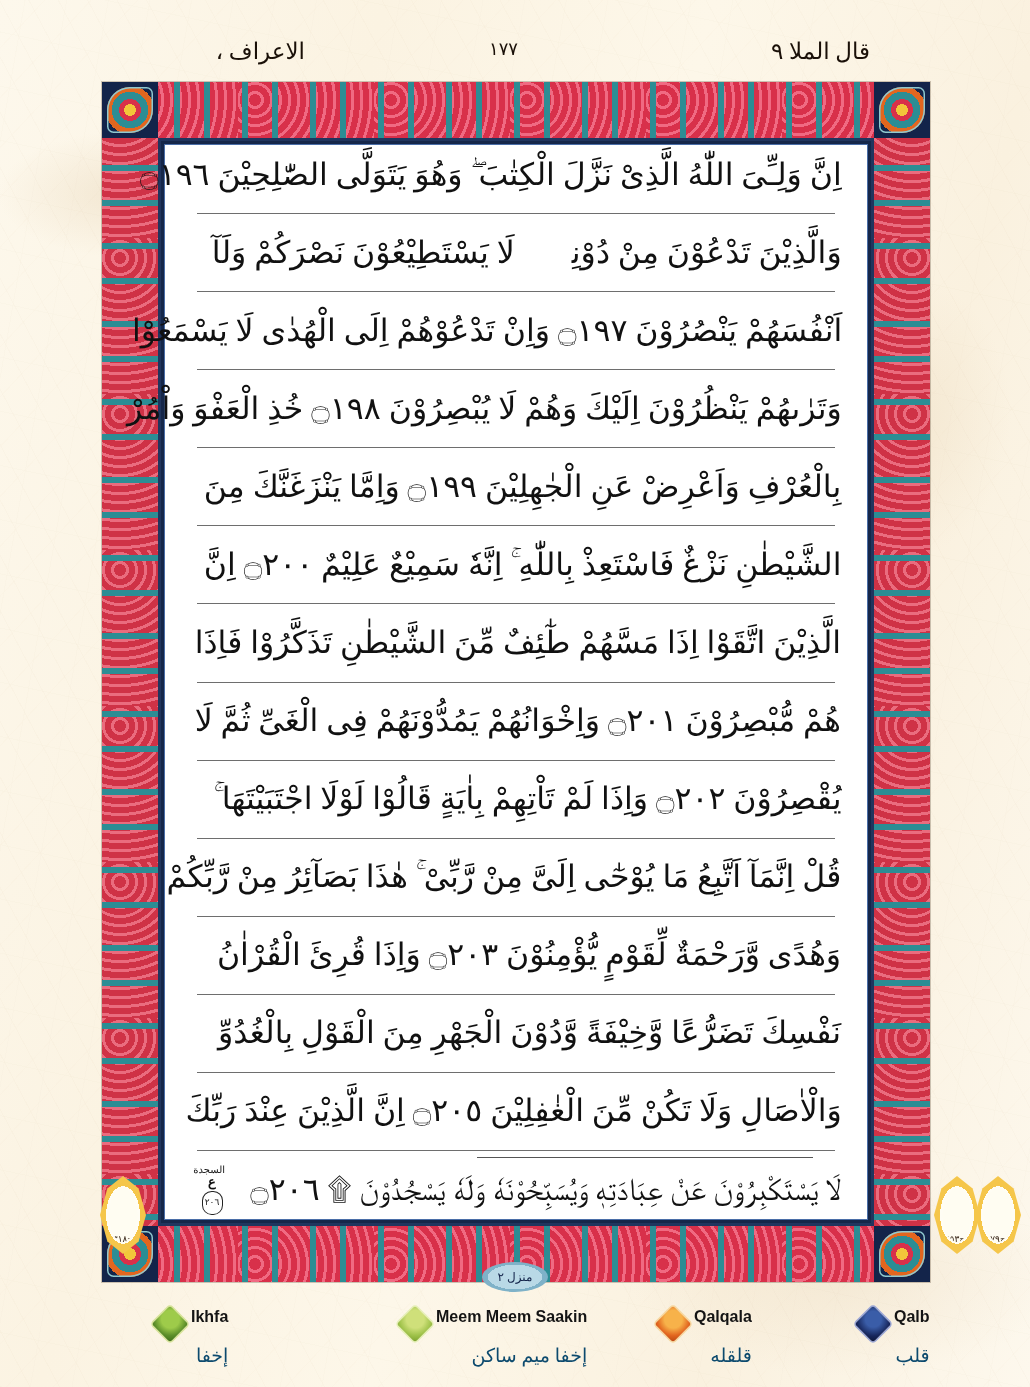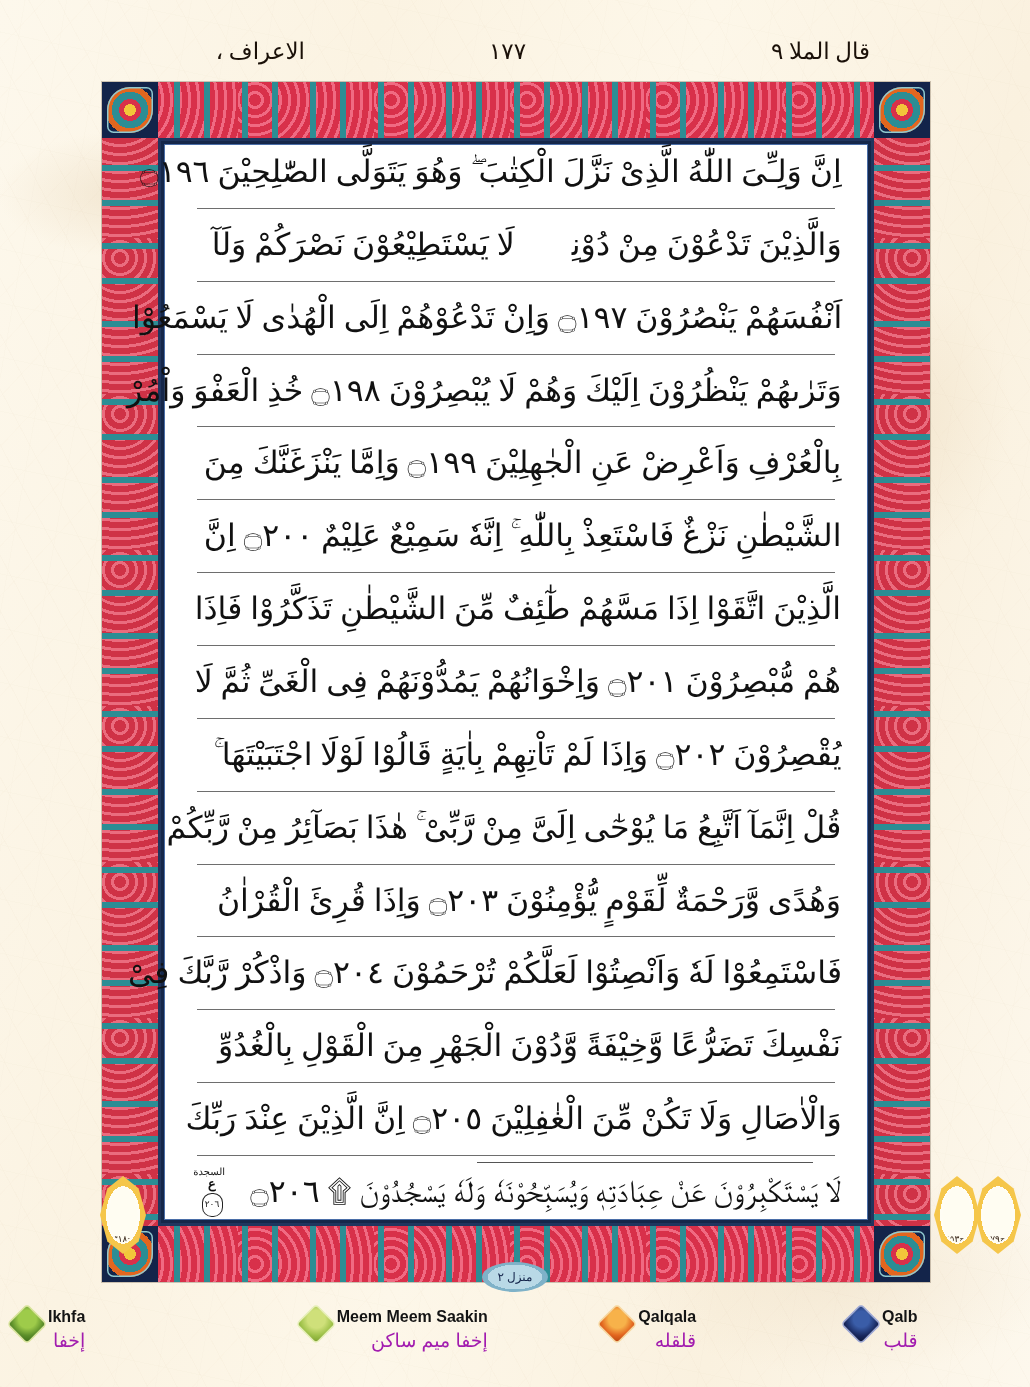--- a/index.html
+++ b/index.html
@@ -30,21 +30,21 @@
   }
 
   
   .hdr{position:absolute;left:0;right:0;top:40px;height:40px;}
   .hdr span{
     position:absolute;top:0;color:#1a1008;
     font-family:"Liberation Serif",serif;direction:rtl;
     line-height:1;white-space:nowrap;
   }
   .hdr-surah{right:725px;font-size:23px;letter-spacing:-.5px;}
-  .hdr-page{left:489px;font-size:23px;letter-spacing:2px;}
+  .hdr-page{left:489px;font-size:18px;letter-spacing:2px;}
   .hdr-juz{right:160px;font-size:23px;letter-spacing:-.5px;}
 
   
   .frame{position:absolute;left:102px;top:82px;width:828px;height:1200px;}
 
   .fr-outer{
     position:absolute;inset:0;
     background:#15274a;
     border:2px solid #223a66;
     box-shadow:0 0 0 1px rgba(60,40,20,.25);
@@ -166,41 +166,41 @@
   .manzil{
     position:absolute;left:482px;top:1262px;width:66px;height:30px;
     background:radial-gradient(ellipse at 50% 50%, #b9d9e6 0 58%, #7fb2c8 58% 74%, #f0a81e 74% 88%, #d8304a 88%);
     border-radius:50%;
     display:flex;align-items:center;justify-content:center;
     font-family:"Liberation Serif",serif;font-size:12px;color:#13244a;direction:rtl;
   }
 
   
   .legend{
-    position:absolute;left:0;right:12px;top:1308px;height:62px;
-    display:flex;justify-content:space-between;gap:12px;
+    position:absolute;left:0;right:0;top:1308px;height:62px;
+    display:flex;justify-content:flex-end;gap:0;
   }
   .lg{display:flex;align-items:flex-start;gap:8px;}
   .lg-1{margin-left:14px;width:245px;}
   .lg-2{width:258px;}
   .lg-3{width:200px;}
   .lg-4{width:170px;}
   .dia{
     width:26px;height:26px;flex:none;margin-top:3px;
     transform:rotate(45deg);border-radius:3px;
   }
   .dia-ikhfa{background:radial-gradient(circle at 38% 36%,#9ecb4a 0 38%,#5d8f2a 70%,#3d6d18 100%);box-shadow:0 0 0 1.5px #d8e39a;}
   .dia-meem {background:radial-gradient(circle at 38% 36%,#cfe07a 0 38%,#9fc24a 70%,#7aa02d 100%);box-shadow:0 0 0 1.5px #e6efb8;}
   .dia-qalq {background:radial-gradient(circle at 38% 36%,#f7b24a 0 38%,#e2661f 70%,#b8450f 100%);box-shadow:0 0 0 1.5px #f6d79e;}
   .dia-qalb {background:radial-gradient(circle at 38% 36%,#3a5da8 0 34%,#17265c 72%,#0c1436 100%);box-shadow:0 0 0 1.5px #9aa6d6;}
   .lg-txt{line-height:1.16;}
   .lg-en{font-size:16px;font-weight:bold;color:#141414;white-space:nowrap;}
   .lg-ar{
-    font-family:Liberation Sans, sans-serif;font-size:19px;color:#a21caf;
-    direction:rtl;text-align:right;margin-top:3px;white-space:nowrap;
+    font-family:Liberation Serif, serif;font-size:19px;color:#0c4a6e;
+    direction:rtl;text-align:right;margin-top:18px;white-space:nowrap;
   }
 </style>
 </head>
 <body>
 
 <div class="paper"></div>
 
 <div class="hdr">
   <span class="hdr-surah">الاعراف ،</span>
   <span class="hdr-page">١٧٧</span>
@@ -257,23 +257,20 @@
         <span class="ar">هُمْ مُّبْصِرُوْنَ ۝٢٠١ وَاِخْوَانُهُمْ يَمُدُّوْنَهُمْ فِى الْغَىِّ ثُمَّ لَا</span>
       </div>
     <div class="ayah-line">
         <span class="ar">يُقْصِرُوْنَ ۝٢٠٢ وَاِذَا لَمْ تَاْتِهِمْ بِاٰيَةٍ قَالُوْا لَوْلَا اجْتَبَيْتَهَا ۚ</span>
       </div>
     <div class="ayah-line">
         <span class="ar">قُلْ اِنَّمَآ اَتَّبِعُ مَا يُوْحٰٓى اِلَىَّ مِنْ رَّبِّىْ ۚ هٰذَا بَصَآئِرُ مِنْ رَّبِّكُمْ</span>
       </div>
     <div class="ayah-line">
         <span class="ar">وَهُدًى وَّرَحْمَةٌ لِّقَوْمٍ يُّؤْمِنُوْنَ ۝٢٠٣ وَاِذَا قُرِئَ الْقُرْاٰنُ</span>
-      </div>
-    <div class="ayah-line">
-        <span class="ar">فَاسْتَمِعُوْا لَهٗ وَاَنْصِتُوْا لَعَلَّكُمْ تُرْحَمُوْنَ ۝٢٠٤ وَاذْكُرْ رَّبَّكَ فِىْ</span>
       </div>
     <div class="ayah-line">
         <span class="ar">نَفْسِكَ تَضَرُّعًا وَّخِيْفَةً وَّدُوْنَ الْجَهْرِ مِنَ الْقَوْلِ بِالْغُدُوِّ</span>
       </div>
     <div class="ayah-line">
         <span class="ar">وَالْاٰصَالِ وَلَا تَكُنْ مِّنَ الْغٰفِلِيْنَ ۝٢٠٥ اِنَّ الَّذِيْنَ عِنْدَ رَبِّكَ</span>
       </div>
     <div class="ayah-line sajdah-line">
       <div class="sajdah-rule"></div>
       <div class="sajdah-mark">

